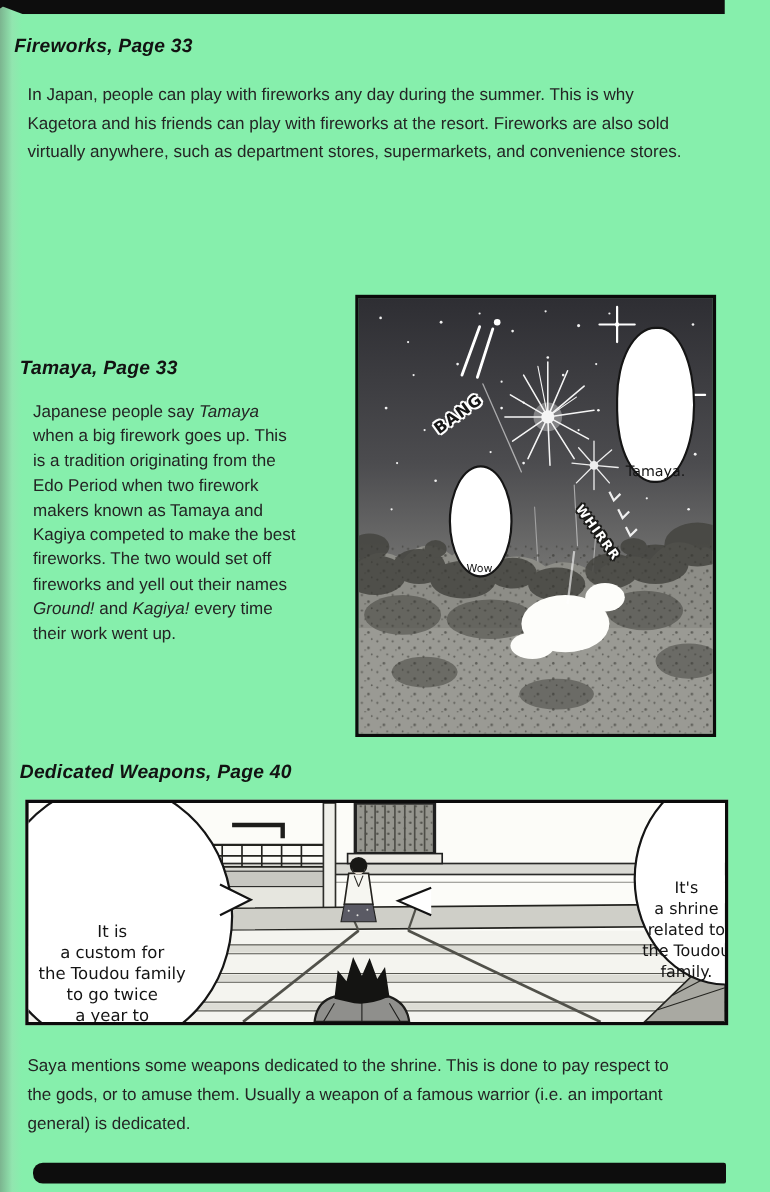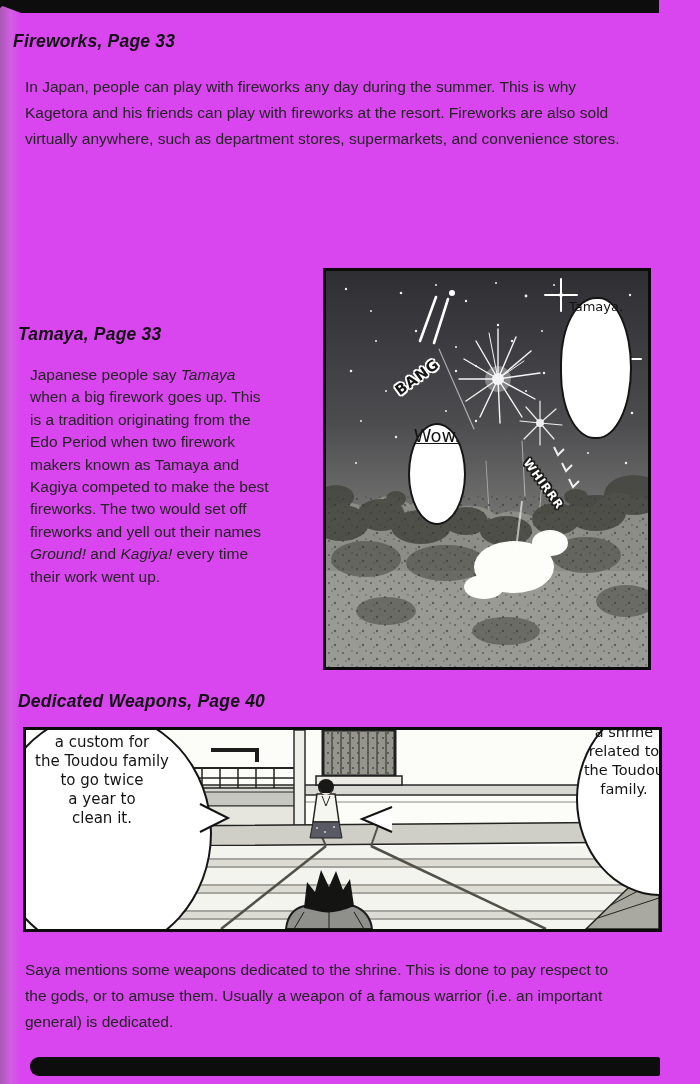--- a/index.html
+++ b/index.html
@@ -1,16 +1,16 @@
 <!DOCTYPE html>
 <html style="--ink: #1f1f1f; --bar: #0d0d0d; --outline: #151515; --sky_top: #2e2e33; --sky_bottom: #a2a29b; --tree_gray: #8d8d87; --tree_clump: #454540;"><head>
 <meta charset="utf-8">
 <style>
   html,body{margin:0;padding:0;background:#e8e8e6;}
-  #page{position:relative;width:700px;height:1084px;background:#d946ef;overflow:hidden;
+  #page{position:relative;width:700px;height:1084px;background:#86efac;overflow:hidden;
         font-family:"Liberation Sans",sans-serif;color:var(--ink,#1f1f1f);}
   .gutter{position:absolute;left:0;top:0;width:20px;height:100%;
           background:linear-gradient(90deg,rgba(110,110,108,.45),rgba(190,190,186,.20) 55%,rgba(0,0,0,0));}
   .topbar{position:absolute;left:0;top:0;width:659px;height:13px;background:var(--bar,#0d0d0d);
           clip-path:polygon(13px 0,100% 0,100% 100%,21px 100%,0 5px,4px 0);}
   .corner-chip{position:absolute;left:0;top:0;width:10px;height:8px;background:var(--bar,#0d0d0d);
           clip-path:polygon(0 0,100% 0,0 100%);}
   .bottombar{position:absolute;left:30px;top:1057px;width:630px;height:19px;background:var(--bar,#0d0d0d);
           border-radius:9px 2px 2px 9px;}
   h2.note{position:absolute;margin:0;font-style:italic;font-weight:bold;font-size:17.5px;
@@ -21,25 +21,25 @@
   .h-tamaya{left:18px;top:324px;}  .p-tamaya{left:18px;top:352px;width:305px;line-height:22.4px;}
   .h-dedicated{left:18px;top:691px;} .p-dedicated{left:13px;top:945px;width:660px;}
   .it{font-style:italic;}
 
   
   .fw-panel{position:absolute;left:323px;top:268px;width:328px;height:402px;
             border:3px solid #0b0b0b;box-sizing:border-box;overflow:hidden;
             background:linear-gradient(180deg,#2e2e33 0%,#4c4c4f 38%,#7c7c79 68%,#a2a29b 88%);}
   .fw-panel svg{position:absolute;left:0;top:0;}
   .bubble{position:absolute;background:#fff;border:2px solid var(--outline,#151515);
-          display:flex;align-items:flex-start;justify-content:center;text-align:center;
+          display:flex;align-items:flex-end;justify-content:center;text-align:center;
           font-family:"DejaVu Sans",sans-serif;color:#141414;z-index:3;}
   .bub-tamaya{left:234px;top:26px;width:68px;height:138px;font-size:13px;
           border-radius:52% 48% 50% 50%/48% 52% 52% 48%;}
-  .bub-wow{left:82px;top:152px;width:54px;height:98px;font-size:18px;border-radius:50%;text-decoration:underline;}
+  .bub-wow{left:82px;top:152px;width:54px;height:98px;font-size:10px;border-radius:50%;}
   .sfx{position:absolute;font-family:"DejaVu Sans",sans-serif;font-weight:bold;letter-spacing:1px;z-index:2;}
   .sfx-bang{left:66px;top:98px;font-size:14.5px;color:#161616;transform:rotate(-36deg);
           text-shadow:-2px 0 0 #fff,2px 0 0 #fff,0 -2px 0 #fff,0 2px 0 #fff,-1px -1px 0 #fff,1px 1px 0 #fff,1px -1px 0 #fff,-1px 1px 0 #fff;}
   .sfx-whirr{left:188px;top:206px;font-size:11.5px;color:#fff;transform:rotate(54deg);
           text-shadow:-2px 0 0 #1a1a18,2px 0 0 #1a1a18,0 -2px 0 #1a1a18,0 2px 0 #1a1a18,-1px -1px 0 #1a1a18,1px 1px 0 #1a1a18,1px -1px 0 #1a1a18,-1px 1px 0 #1a1a18;}
 
   
   .sh-panel{position:absolute;left:23px;top:727px;width:639px;height:205px;
             border:3px solid #0b0b0b;box-sizing:border-box;overflow:hidden;background:#fcfcf8;}
   .sh-panel svg.scene{position:absolute;left:0;top:0;z-index:1;}

